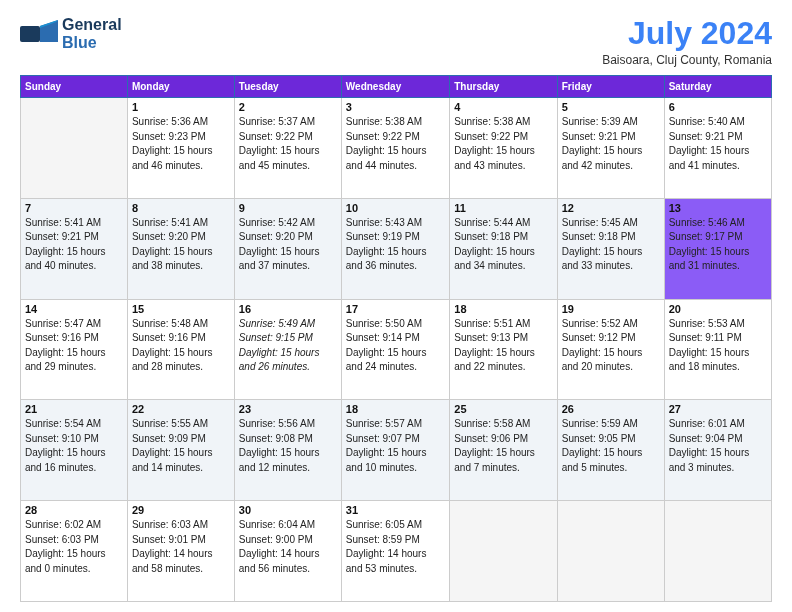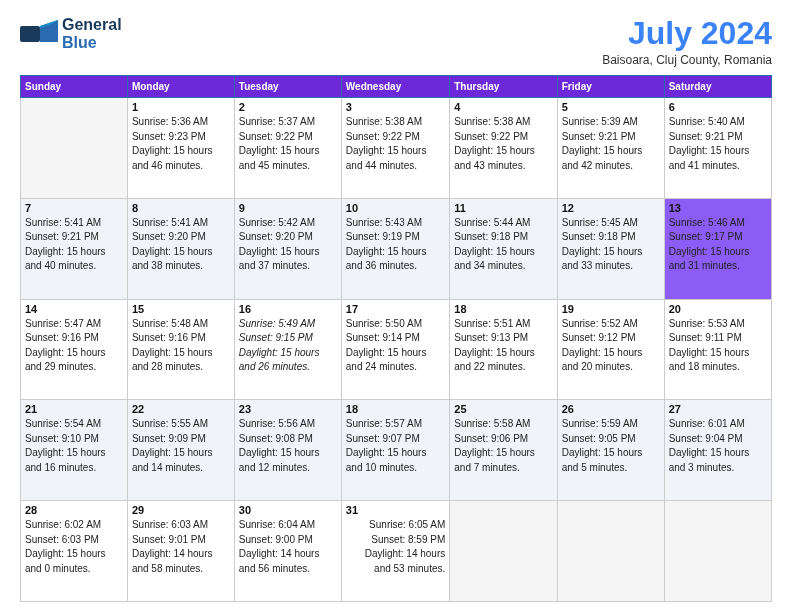--- a/index.html
+++ b/index.html
@@ -340,21 +340,21 @@
           </td>
           <td style="background: rgb(255, 255, 255);">
             <div class="day-num">30</div>
             <div class="day-info" style="white-space: pre-line;">Sunrise: 6:04 AM
 Sunset: 9:00 PM
 Daylight: 14 hours
 and 56 minutes.</div>
           </td>
           <td style="background: rgb(255, 255, 255);">
             <div class="day-num">31</div>
-            <div class="day-info" style="white-space: pre-line; text-align: right;">Sunrise: 6:05 AM
+            <div class="day-info" style="white-space: pre-line;">Sunrise: 6:05 AM
 Sunset: 8:59 PM
 Daylight: 14 hours
 and 53 minutes.</div>
           </td>
           <td class="empty" style="background: rgb(245, 245, 245);"></td>
           <td class="empty" style="background: rgb(245, 245, 245);"></td>
           <td class="empty" style="background: rgb(245, 245, 245);"></td>
         </tr>
       </tbody>
   </table>

